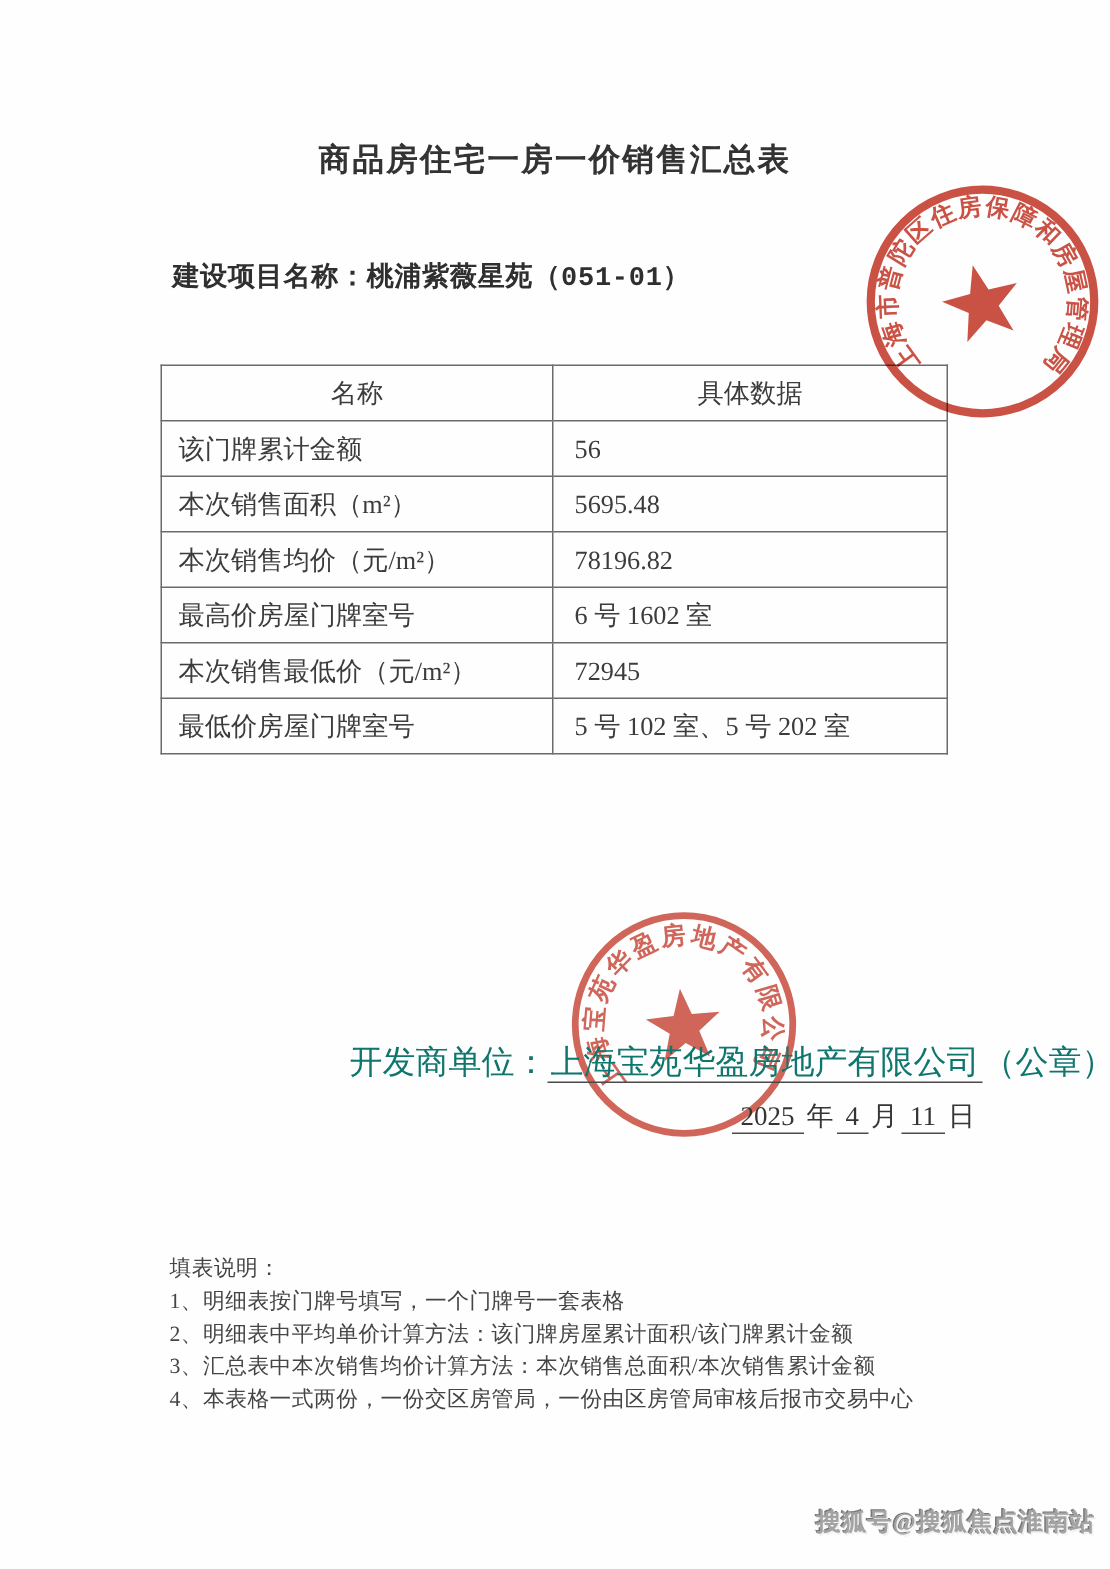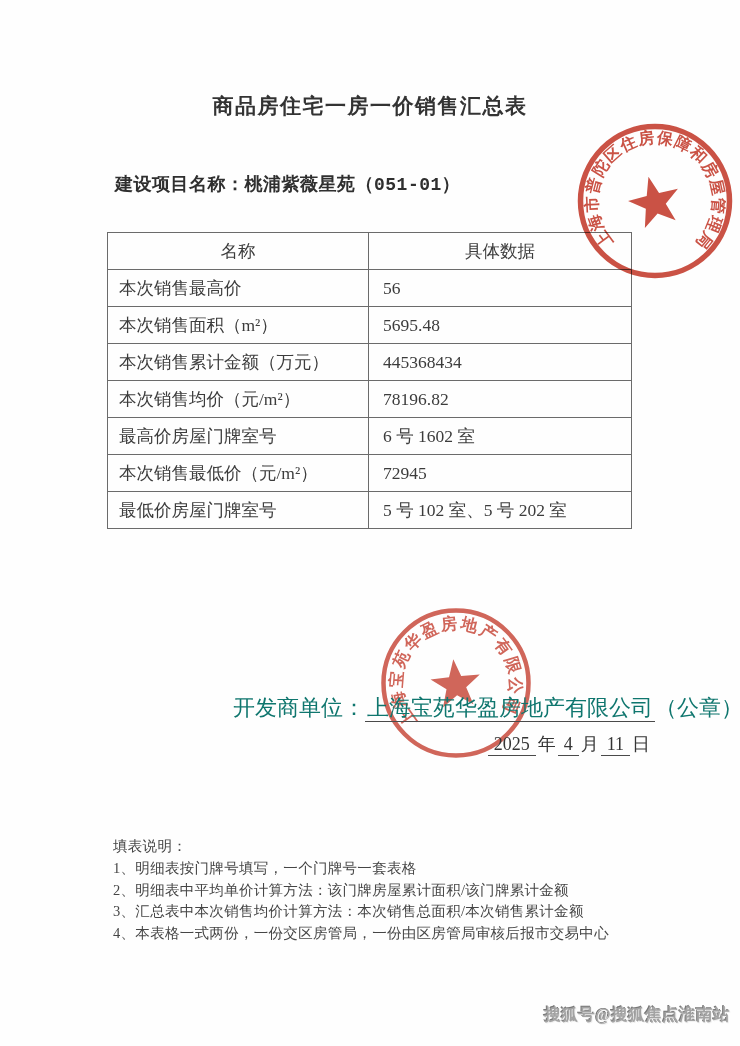--- a/index.html
+++ b/index.html
@@ -31,21 +31,21 @@
     top: 172px;
     left: 115px;
     font-size: 18px;
     font-weight: 700;
     letter-spacing: 0.5px;
     color: #2f2f2f;
     font-family: Liberation Mono, monospace;
   }
   table.summary {
     position: absolute;
-    top: 232px;
+    top: 243px;
     left: 107px;
     width: 524px;
     border-collapse: collapse;
     table-layout: fixed;
     padding-left: 44px;
   }
   table.summary th, table.summary td {
     border: 1.5px solid #6b6b6b;
     height: 37px;
     font-size: 17.5px;
@@ -135,30 +135,26 @@
         <col class="col-value">
       </colgroup>
     <thead>
       <tr>
         <th>名称</th>
         <th>具体数据</th>
       </tr>
     </thead>
     <tbody>
       <tr>
-        <td class="cell-label">本次销售最高价</td>
+        <td class="cell-label">该门牌累计金额</td>
         <td class="cell-value">56</td>
       </tr>
       <tr>
         <td class="cell-label">本次销售面积（m²）</td>
         <td class="cell-value">5695.48</td>
-      </tr>
-      <tr>
-        <td class="cell-label">本次销售累计金额（万元）</td>
-        <td class="cell-value">445368434</td>
       </tr>
       <tr>
         <td class="cell-label">本次销售均价（元/m²）</td>
         <td class="cell-value">78196.82</td>
       </tr>
       <tr>
         <td class="cell-label">最高价房屋门牌室号</td>
         <td class="cell-value">6 号 1602 室</td>
       </tr>
       <tr>

